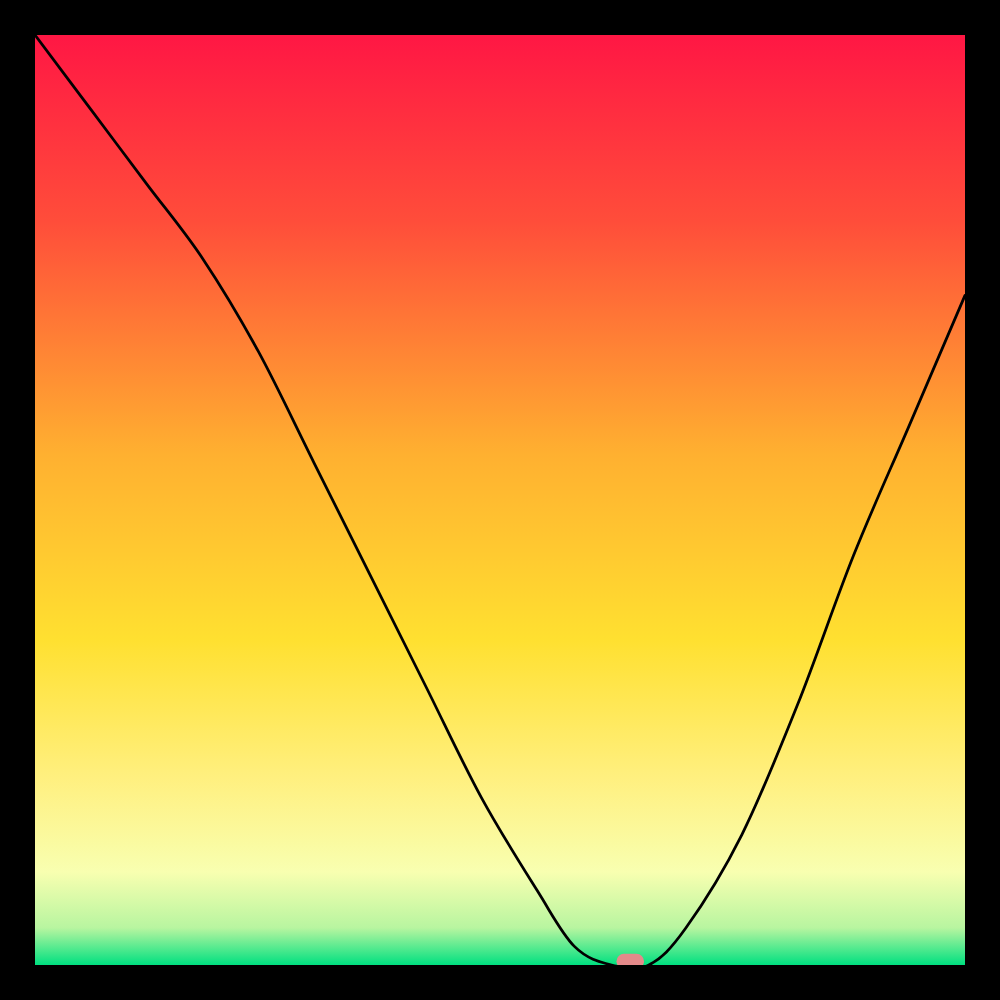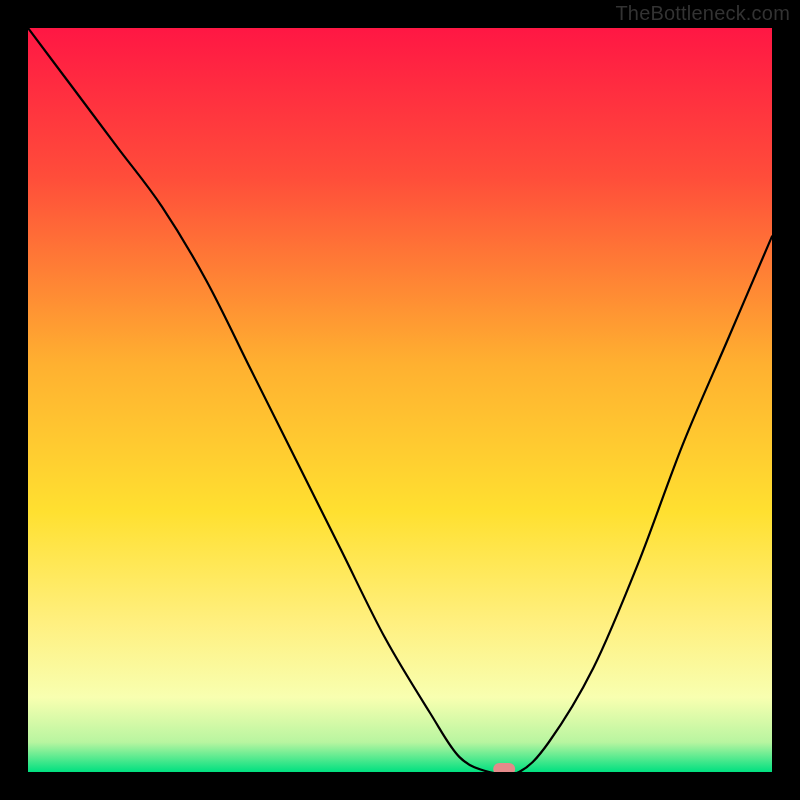--- a/index.html
+++ b/index.html
@@ -36,21 +36,20 @@
   }
   .plot-area svg {
     display: block;
   }
 </style>
 </head>
 <body>
 
 <div class="outer">
 
-  <div class="watermark">TheBottleneck.com</div>
 
   <div class="plot-area">
     <svg id="chart-svg" width="744" height="744" viewBox="0 0 744 744">
       <defs>
         <linearGradient id="bg-grad" x1="0" y1="0" x2="0" y2="1">
             <stop offset="0%" stop-color="#ff1744"></stop>
             <stop offset="20%" stop-color="#ff4d3a"></stop>
             <stop offset="45%" stop-color="#ffb030"></stop>
             <stop offset="65%" stop-color="#ffe030"></stop>
             <stop offset="80%" stop-color="#fff080"></stop>

